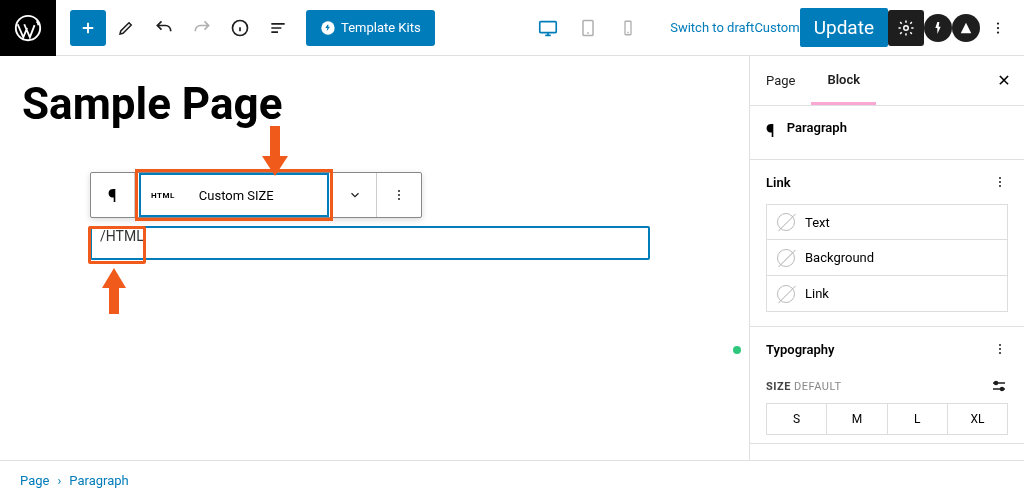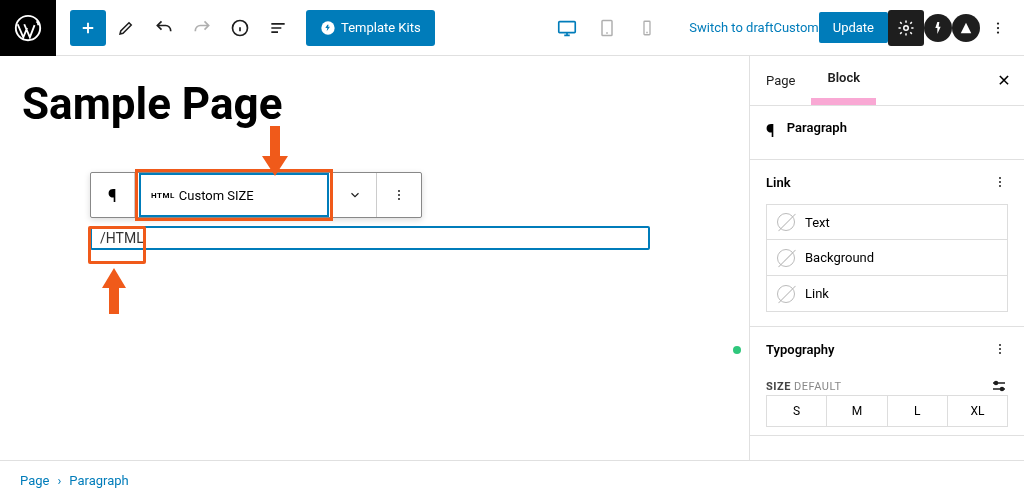--- a/index.html
+++ b/index.html
@@ -11,60 +11,60 @@
   .wp-logo svg { width: 30px; height: 30px; fill: none; stroke: #fff; stroke-width: 2; }
   .tool-group { display:flex; align-items:center; gap: 2px; padding-left: 14px; }
   .sq-btn { width: 36px; height: 36px; display:flex; align-items:center; justify-content:center; border-radius:3px; color:#1e1e1e; }
   .sq-btn.blue { background:#007cba; color:#fff; }
   .sq-btn.black { background:#1e1e1e; color:#fff; }
   .template-kits { height:36px; background:#007cba; color:#fff; border-radius:3px; display:flex; align-items:center; gap:5px; padding:0 14px; font-size:13px; margin-left:8px; }
   .spacer { flex:1; }
   .device-group { display:flex; gap:4px; margin-right:24px; }
   .right-actions { display:flex; align-items:center; padding-right:8px; }
   .link-btn { color:#007cba; font-size:13px; }
-  .update-btn { background:#007cba; color:#fff; padding:8px 14px; font-size:13px; border-radius:2px; }
+  .update-btn { background:#007cba; color:#fff; padding:8px 14px; font-size:19px; border-radius:2px; }
   .circ-icon { width:28px; height:28px; border-radius:50%; display:flex; align-items:center; justify-content:center; }
 
   
   .workspace { display:flex; height: calc(500px - 56px - 40px); }
   .canvas { flex:1; position:relative; padding: 22px 0 0 22px; }
   .page-title { font-size: 44px; font-weight: 700; color:#000000; }
   .block-toolbar { position:absolute; top: 116px; left: 90px; display:flex; background:#fff; border:1px solid #888; border-radius:2px; box-shadow:0 2px 6px rgba(0,0,0,.15); z-index:5;}
   .bt-cell { border-right:1px solid #ccc; height:44px; display:flex; align-items:center; justify-content:center; }
   .bt-cell.icon { width:44px; }
-  .bt-cell.custom { width:190px; justify-content:flex-start; padding:0 10px; gap:4px; font-size:13px; border:2px solid #007cba; outline:3px solid #f05a1a; outline-offset:1px; margin:0 4px; }
+  .bt-cell.custom { width:190px; justify-content:flex-start; padding:0 10px; gap:24px; font-size:13px; border:2px solid #007cba; outline:3px solid #f05a1a; outline-offset:1px; margin:0 4px; }
   .html-badge { font-size:8px; font-weight:700; letter-spacing:.5px; }
-  .paragraph-input { position:absolute; top:170px; left:90px; width:560px; height:24px; border:2px solid #007cba; border-radius:2px; display:flex; align-items:center; padding:0 8px; color:#333; font-size:14px; }
+  .paragraph-input { position:absolute; top:170px; left:90px; width:560px; height:34px; border:2px solid #007cba; border-radius:2px; display:flex; padding:0 8px; color:#333; font-size:14px; }
   .slash-highlight { position:absolute; top:170px; left:88px; width:58px; height:38px; border:3px solid #f05a1a; border-radius:2px; z-index:6; }
 
   
   .arrow { position:absolute; color:#f05a1a; z-index:7; }
   .arrow svg { display:block; }
 
   .green-dot { position:absolute; width:8px; height:8px; border-radius:50%; background:#2fc77c; top:290px; right:8px; }
 
   
   .sidebar { width:275px; border-left:1px solid #e0e0e0; display:flex; flex-direction:column; overflow:hidden;}
   .side-tabs { display:flex; align-items:center; height:50px; border-bottom:1px solid #e0e0e0; }
   .side-tab { padding:0 16px; height:100%; display:flex; align-items:center; font-size:13px; color:#1e1e1e; }
-  .side-tab.active { border-bottom:7px solid #f9a8d4; font-weight:600; }
+  .side-tab.active { border-bottom:3px solid #f9a8d4; font-weight:600; }
   .close-x { margin-left:auto; width:40px; text-align:center; font-size:16px; }
   .block-desc { padding:14px 16px 18px; display:flex; gap:12px; border-bottom:1px solid #e0e0e0; }
   .block-desc .bicon { font-size:18px; }
   .block-desc h4 { font-size:13px; font-weight:600; margin-bottom:4px; }
   .block-desc p { font-size:12px; color:#555; line-height:1.5; }
   .panel { border-bottom:1px solid #e0e0e0; }
   .panel-head { display:flex; align-items:center; justify-content:space-between; padding:14px 16px; font-size:13px; font-weight:600; }
   .color-list { padding:0 16px 14px; }
   .color-row { display:flex; align-items:center; gap:10px; height:36px; border:1px solid #ddd; border-top:none; padding:0 10px; font-size:13px; }
   .color-row:first-child { border-top:1px solid #ddd; }
   .swatch { width:18px; height:18px; border-radius:50%; border:1px solid #bbb; position:relative; }
   .swatch::after { content:""; position:absolute; width:24px; height:1px; background:#bbb; transform:rotate(-45deg); left:-3px; top:8px;}
   .typo { padding:0 16px 8px; }
-  .size-row { display:flex; align-items:center; justify-content:space-between; font-size:11px; letter-spacing:.5px; color:#444; margin:6px 0 0;}
+  .size-row { display:flex; align-items:center; justify-content:space-between; font-size:11px; letter-spacing:.5px; color:#444; margin:6px 0 8px;}
   .size-opts { display:flex; border:1px solid #ddd; }
   .size-opts span { flex:1; text-align:center; padding:8px 0; font-size:12px; border-right:1px solid #ddd;}
   .size-opts span:last-child { border-right:none; }
 
   
   .footer { height:40px; border-top:1px solid #e0e0e0; display:flex; align-items:center; padding:0 20px; gap:8px; font-size:13px; color:#007cba; }
   .chev { color:#007cba; }
 
   .faded { opacity:.35; }
 </style>

